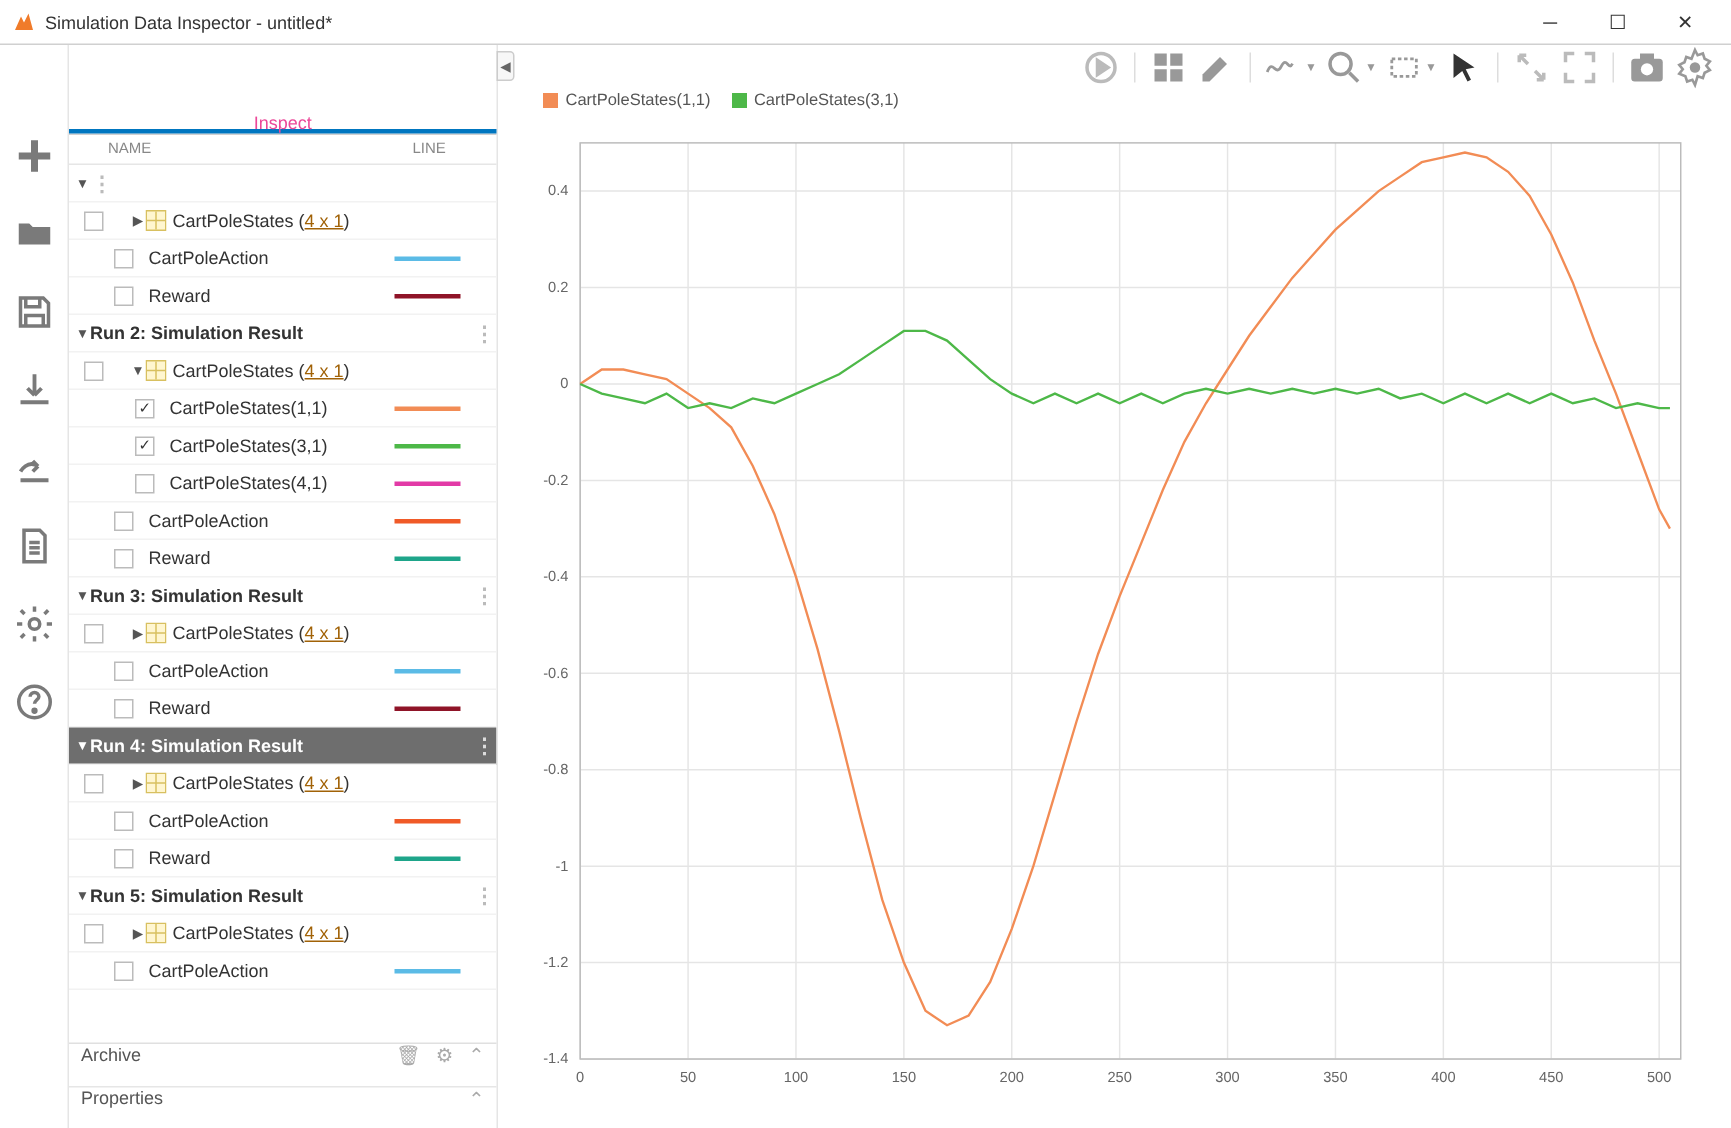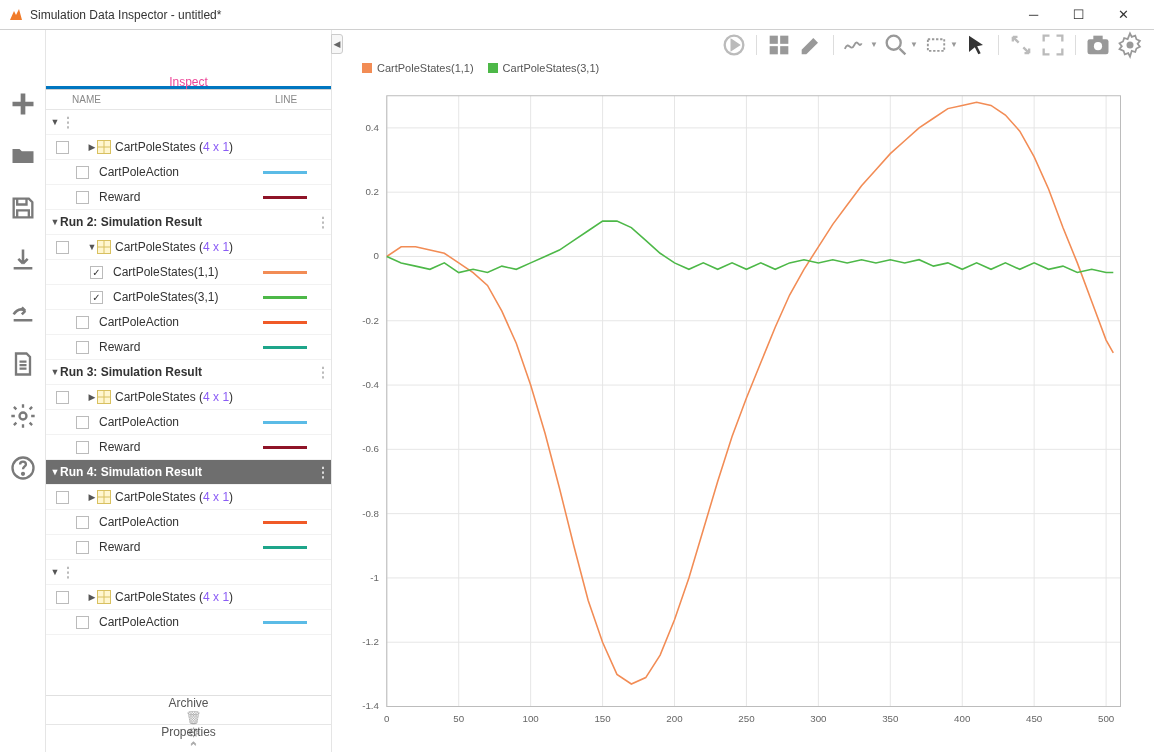--- a/index.html
+++ b/index.html
@@ -30,30 +30,30 @@
 
   .tree { flex:1; overflow-y:auto; font-size:12px; color:#333; }
   .tree-row { display:flex; align-items:center; height:25px; padding-left:4px; border-bottom:1px solid #f2f2f2; position:relative; }
   .tree-row.run { font-weight:bold; }
   .tree-row.selected { background:#6e6e6e; color:#fff; }
   .tree-row .cb { width:13px; height:13px; border:1px solid #bbb; margin:0 4px 0 6px; display:flex; align-items:center; justify-content:center; font-size:10px; color:#333; flex-shrink:0; }
   .tree-row .caret { width:10px; font-size:9px; color:#555; flex-shrink:0; text-align:center; }
   .tree-row.selected .caret { color:#fff; }
   .tree-row .sigicon { width:14px; height:14px; margin-right:4px; flex-shrink:0; }
   .tree-row .label { flex:1; white-space:nowrap; overflow:hidden; text-overflow:ellipsis; }
-  .tree-row .dims { color:#8b5cf6; cursor:pointer; }
+  .tree-row .dims { color:#a16207; text-decoration:underline; cursor:pointer; }
   .tree-row .swatch { width:44px; height:3px; margin-right:8px; }
   .tree-row .dots { width:16px; color:#bbb; font-size:14px; line-height:6px; text-align:center; }
   .tree-row.selected .dots { color:#ddd; }
   .indent1 { padding-left:24px; }
   .indent2 { padding-left:38px; }
   .nodots .dots { visibility:hidden; }
 
   .panel-footer { border-top:1px solid #e0e0e0; }
-  .pf-row { height:28px; display:flex; align-items:center; padding:0 8px; font-size:12px; color:#555; border-top:1px solid #e6e6e6;flex-direction:column; }
+  .pf-row { height:28px; display:flex; padding:0 8px; font-size:12px; color:#555; border-top:1px solid #e6e6e6; }
   .pf-row:first-child { border-top:none; }
   .pf-row .sp { flex:1; }
   .pf-icon { color:#aaa; margin-left:10px; font-size:13px; }
 
   
   .plotarea { flex:1; display:flex; flex-direction:column; min-width:0; position:relative; }
   .collapse-handle { position:absolute; left:-1px; top:4px; width:12px; height:20px; border:1px solid #ccc; background:#f7f7f7; display:flex; align-items:center; justify-content:center; font-size:9px; color:#666; border-radius:0 3px 3px 0; }
 
   .toolbar { height:36px; display:flex; align-items:center; justify-content:flex-end; gap:4px; padding:0 10px; }
   .tbtn { width:28px; height:24px; display:flex; align-items:center; justify-content:center; color:#888; font-size:14px; }
@@ -196,20 +196,26 @@
             <span class="label" style="padding-left:6px">CartPoleStates(1,1)</span>
             <span class="swatch" style="background:#f28c55"></span>
             <span class="dots">⋮</span>
           </div>
         <div class="tree-row indent2 nodots">
             <span class="cb">✓</span>
             <span class="label" style="padding-left:6px">CartPoleStates(3,1)</span>
             <span class="swatch" style="background:#4db848"></span>
             <span class="dots">⋮</span>
           </div>
+        <div class="tree-row indent2 nodots">
+            <span class="cb"></span>
+            <span class="label" style="padding-left:6px">CartPoleStates(4,1)</span>
+            <span class="swatch" style="background:#e23aa6"></span>
+            <span class="dots">⋮</span>
+          </div>
         <div class="tree-row indent1 nodots">
         <span class="cb"></span>
         <span class="label" style="padding-left:6px">CartPoleAction</span>
         <span class="swatch" style="background:#f05a28"></span>
         <span class="dots">⋮</span>
       </div>
         <div class="tree-row indent1 nodots">
         <span class="cb"></span>
         <span class="label" style="padding-left:6px">Reward</span>
         <span class="swatch" style="background:#1ea58a"></span>
@@ -268,20 +274,21 @@
         <span class="dots">⋮</span>
       </div>
         <div class="tree-row indent1 nodots">
         <span class="cb"></span>
         <span class="label" style="padding-left:6px">Reward</span>
         <span class="swatch" style="background:#1ea58a"></span>
         <span class="dots">⋮</span>
       </div>
         <div class="tree-row run ">
     <span class="caret">▼</span>
+    <span class="label">Run 5: Simulation Result</span>
     <span class="dots">⋮</span>
   </div>
         <div class="tree-row nodots">
         <span class="cb"></span>
         <span style="width:14px"></span>
         <span class="caret">▶</span>
         <svg class="sigicon" viewBox="0 0 14 14">
             <rect x="0.5" y="0.5" width="13" height="13" fill="#fff6d0" stroke="#d8c060"></rect>
             <line x1="7" y1="1" x2="7" y2="13" stroke="#d8c060"></line>
             <line x1="1" y1="7" x2="13" y2="7" stroke="#d8c060"></line>

